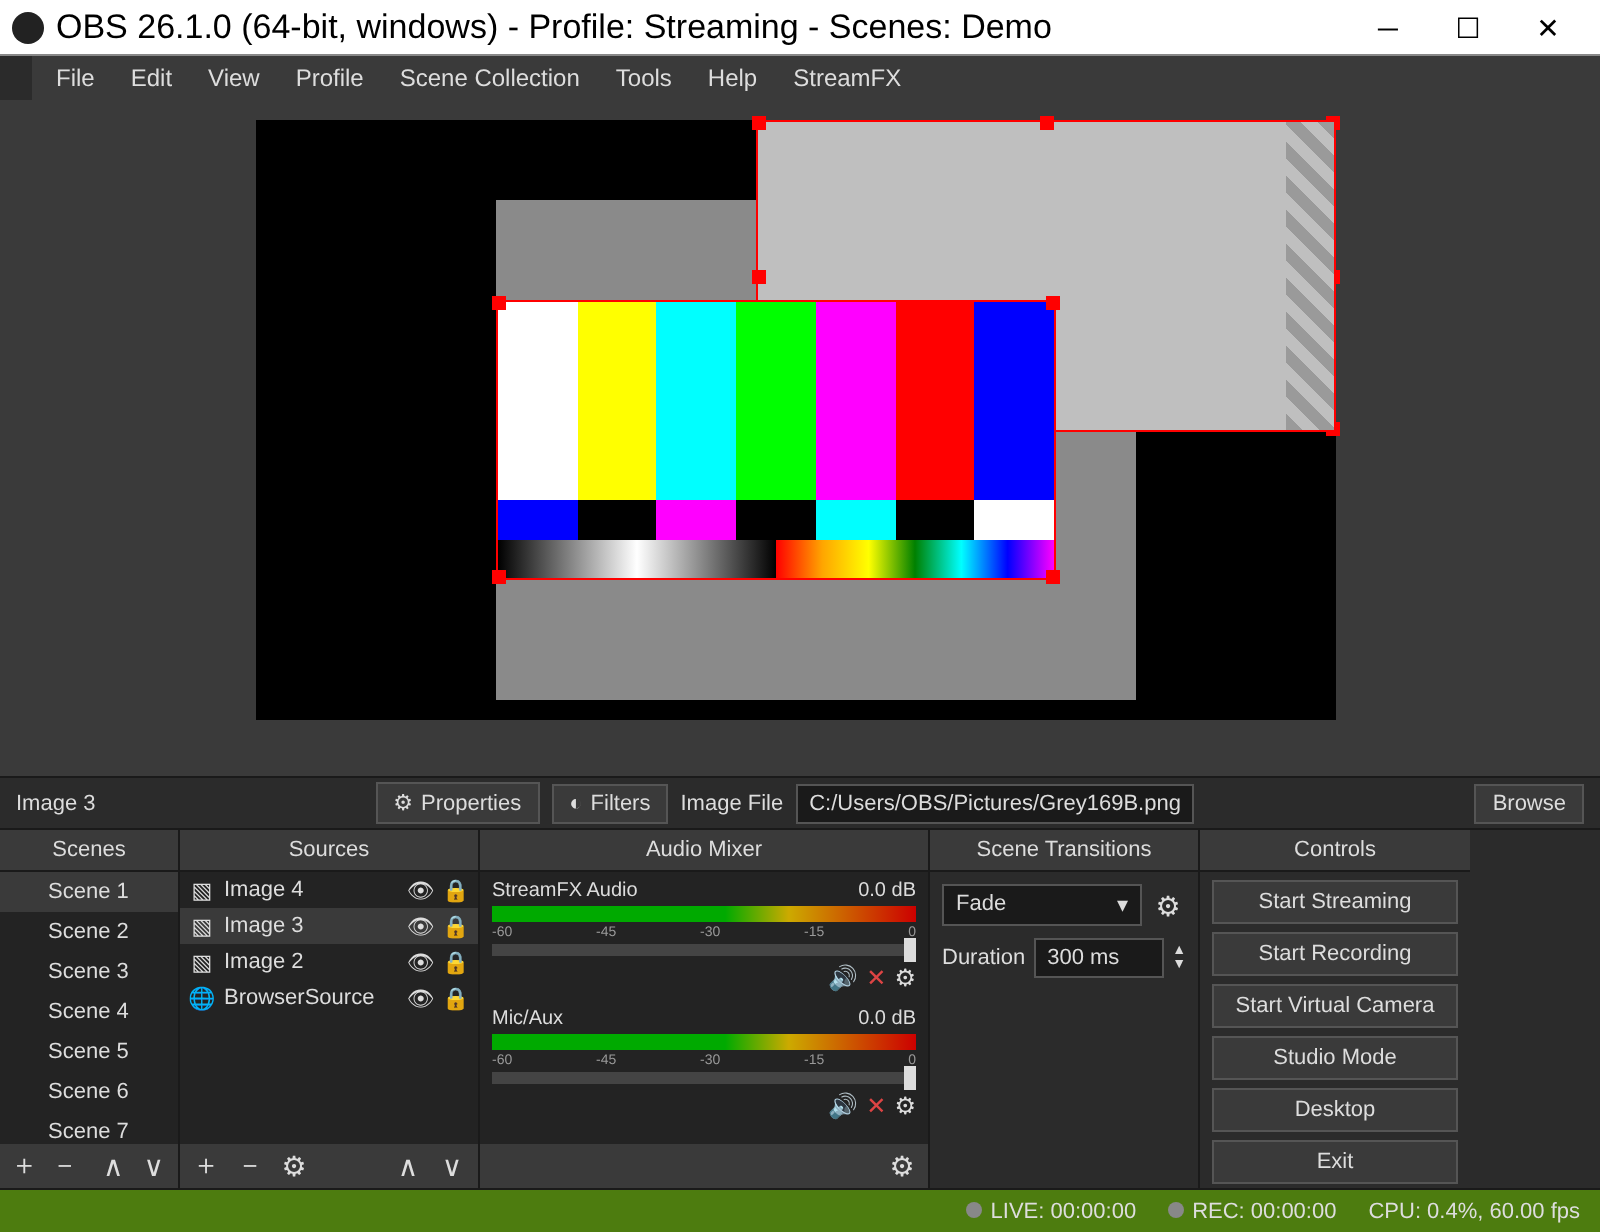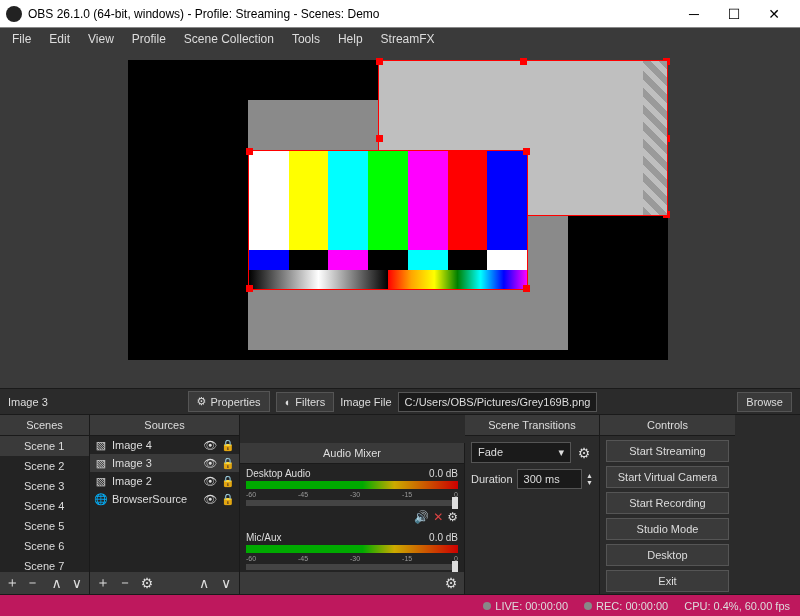--- a/index.html
+++ b/index.html
@@ -1,22 +1,22 @@
 <!DOCTYPE html>
 <html><head>
 <meta charset="utf-8">
 <style>
 * { margin: 0; padding: 0; box-sizing: border-box; font-family: "Segoe UI", Arial, sans-serif; }
 body { width: 800px; height: 616px; background: #2b2b2b; color: #ddd; font-size: 11px; overflow: hidden; display: flex; flex-direction: column; }
 .titlebar { background: #fff; color: #000; height: 28px; display: flex; align-items: center; padding: 0 6px; border-bottom: 1px solid #888; }
 .titlebar .app-icon { width: 16px; height: 16px; border-radius: 50%; background: #222; margin-right: 6px; }
-.titlebar .title { flex: 1; font-size: 12px; }
+.titlebar .title { flex: 1; font-size: 17px; }
 .win-controls { display: flex; gap: 0; }
 .win-btn { width: 40px; height: 24px; display: flex; align-items: center; justify-content: center; font-size: 14px; cursor: pointer; }
-.menubar { background: #3a3a3a; height: 22px; display: flex; align-items: center; padding: 0 4px; gap: 2px; }
+.menubar { background: #3a3a3a; height: 22px; display: flex; align-items: center; padding: 0 4px; gap: 2px; margin-left: 16px; }
 .menu-item { padding: 2px 8px; font-size: 12px; cursor: pointer; }
 .preview-area { flex: 1; background: #3a3a3a; position: relative; height: 310px; overflow: hidden; }
 .canvas { position: absolute; left: 128px; top: 10px; width: 540px; height: 300px; background: #000; }
 .grey1 { position: absolute; left: 120px; top: 40px; width: 320px; height: 250px; background: #8a8a8a; }
 .grey2 { position: absolute; left: 250px; top: 0; width: 290px; height: 52%; background: #bfbfbf; border: 1px solid #f00; }
 .grey2::after { content: ""; position: absolute; right: 0; top: 0; width: 24px; height: 100%; background: repeating-linear-gradient(45deg,#9a9a9a,#9a9a9a 6px,#bfbfbf 6px,#bfbfbf 12px); }
 .handle { position: absolute; width: 7px; height: 7px; background: #f00; }
 .h-tl{top:-3px;left:-3px}.h-tr{top:-3px;right:-3px}.h-bl{bottom:-3px;left:-3px}.h-br{bottom:-3px;right:-3px}
 .h-tc{top:-3px;left:50%;margin-left:-3px}.h-bc{bottom:-3px;left:50%;margin-left:-3px}
 .h-ml{top:50%;left:-3px;margin-top:-3px}.h-mr{top:50%;right:-3px;margin-top:-3px}
@@ -37,37 +37,37 @@
 .panel-body { flex: 1; background: #232323; overflow: hidden; }
 .panel-footer { background: #3a3a3a; height: 22px; display: flex; align-items: center; padding: 0 4px; gap: 4px; }
 .icon-btn { width: 18px; height: 18px; display: flex; align-items: center; justify-content: center; cursor: pointer; font-size: 14px; color:#ddd; }
 .scenes { width: 90px; }
 .list-item { padding: 4px 24px; font-size: 11px; cursor: pointer; }
 .list-item.sel { background: #3a3a3a; }
 .sources { width: 150px; }
 .src-row { display: flex; align-items: center; padding: 2px 4px; gap: 4px; font-size: 11px; }
 .src-row.sel { background: #3a3a3a; }
 .src-icon { width: 14px; height: 14px; display:flex; align-items:center; justify-content:center; }
-.mixer { width: 225px; margin-top: 28px; }
+.mixer { width: 225px; }
 .mix-ch { padding: 4px 6px; }
 .mix-top { display: flex; justify-content: space-between; font-size: 10px; margin-bottom: 2px; }
 .mix-meter { height: 8px; background: linear-gradient(90deg,#0a0 0%,#0a0 55%,#ca0 70%,#c00 100%); position:relative; margin-bottom:2px; }
 .mix-scale { font-size: 7px; color:#999; display:flex; justify-content:space-between; margin-bottom:2px; }
 .mix-slider { height: 6px; background: #444; position:relative; margin-bottom:4px; }
 .mix-slider::after{content:"";position:absolute;right:0;top:-3px;width:6px;height:12px;background:#ddd;}
 .mix-icons { display:flex; justify-content:flex-end; gap:4px; }
 .mix-icons span{font-size:12px;}
 .transitions { width: 135px; padding: 0; }
 .trans-body { padding: 6px; display:flex; flex-direction:column; gap:6px; }
 .trans-row { display: flex; align-items: center; gap: 4px; }
 .select-like { background: #1a1a1a; border:1px solid #555; padding:3px 6px; flex:1; font-size:11px; display:flex; justify-content:space-between; }
 .spinner { background:#1a1a1a; border:1px solid #555; padding:3px 6px; font-size:11px; display:flex; align-items:center; }
 .controls { width: 135px; }
 .ctrl-btn { display:block; background:#3a3a3a; border:1px solid #555; margin:4px 6px; padding:4px; text-align:center; font-size:11px; cursor:pointer; }
-.statusbar { height: 22px; background: #be185d; display:flex; align-items:center; justify-content:flex-end; gap:16px; padding:0 10px; font-size:11px; border-top:1px solid #1a1a1a; }
+.statusbar { height: 22px; background: #4d7c0f; display:flex; align-items:center; justify-content:flex-end; gap:16px; padding:0 10px; font-size:11px; border-top:1px solid #1a1a1a; }
 .dot{display:inline-block;width:8px;height:8px;border-radius:50%;background:#888;margin-right:4px;}
 </style>
 </head>
 <body>
 
 <div class="titlebar">
   <div class="app-icon"></div>
   <div class="title">OBS 26.1.0 (64-bit, windows) - Profile: Streaming - Scenes: Demo</div>
   <div class="win-controls">
     <div class="win-btn">─</div>
@@ -207,21 +207,21 @@
       <div class="icon-btn">∧</div>
       <div class="icon-btn">∨</div>
     </div>
   </div>
 
   <div class="panel mixer">
     <div class="panel-header">Audio Mixer</div>
     <div class="panel-body">
       <div class="mix-ch">
         <div class="mix-top">
-            <span>Desktop Audio</span>
+            <span>StreamFX Audio</span>
             <span>0.0 dB</span>
           </div>
         <div class="mix-meter"></div>
         <div class="mix-scale">
             <span>-60</span>
             <span>-45</span>
             <span>-30</span>
             <span>-15</span>
             <span>0</span>
           </div>
@@ -279,22 +279,22 @@
             <span>▼</span>
           </div>
       </div>
     </div>
   </div>
 
   <div class="panel controls" style="border-right:none">
     <div class="panel-header">Controls</div>
     <div class="panel-body" style="background:#2b2b2b">
       <div class="ctrl-btn">Start Streaming</div>
+      <div class="ctrl-btn">Start Recording</div>
       <div class="ctrl-btn">Start Virtual Camera</div>
-      <div class="ctrl-btn">Start Recording</div>
       <div class="ctrl-btn">Studio Mode</div>
       <div class="ctrl-btn">Desktop</div>
       <div class="ctrl-btn">Exit</div>
     </div>
   </div>
 
 </div>
 
 <div class="statusbar">
   <span><span class="dot"></span><span>LIVE: 00:00:00</span></span>

